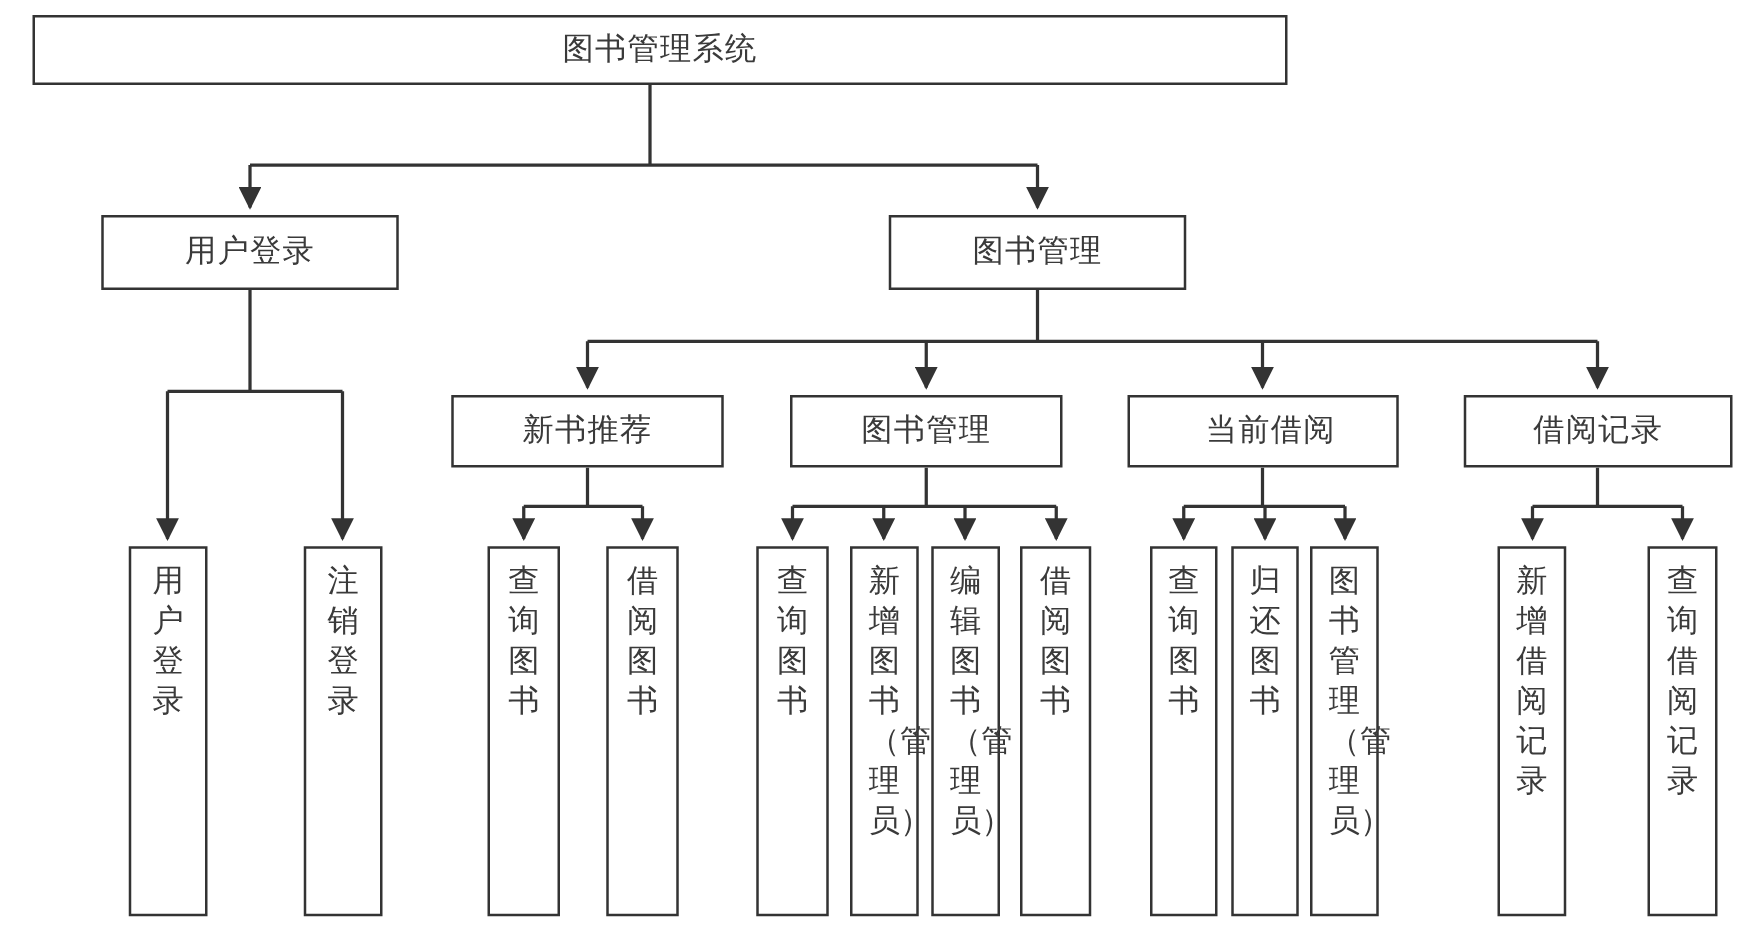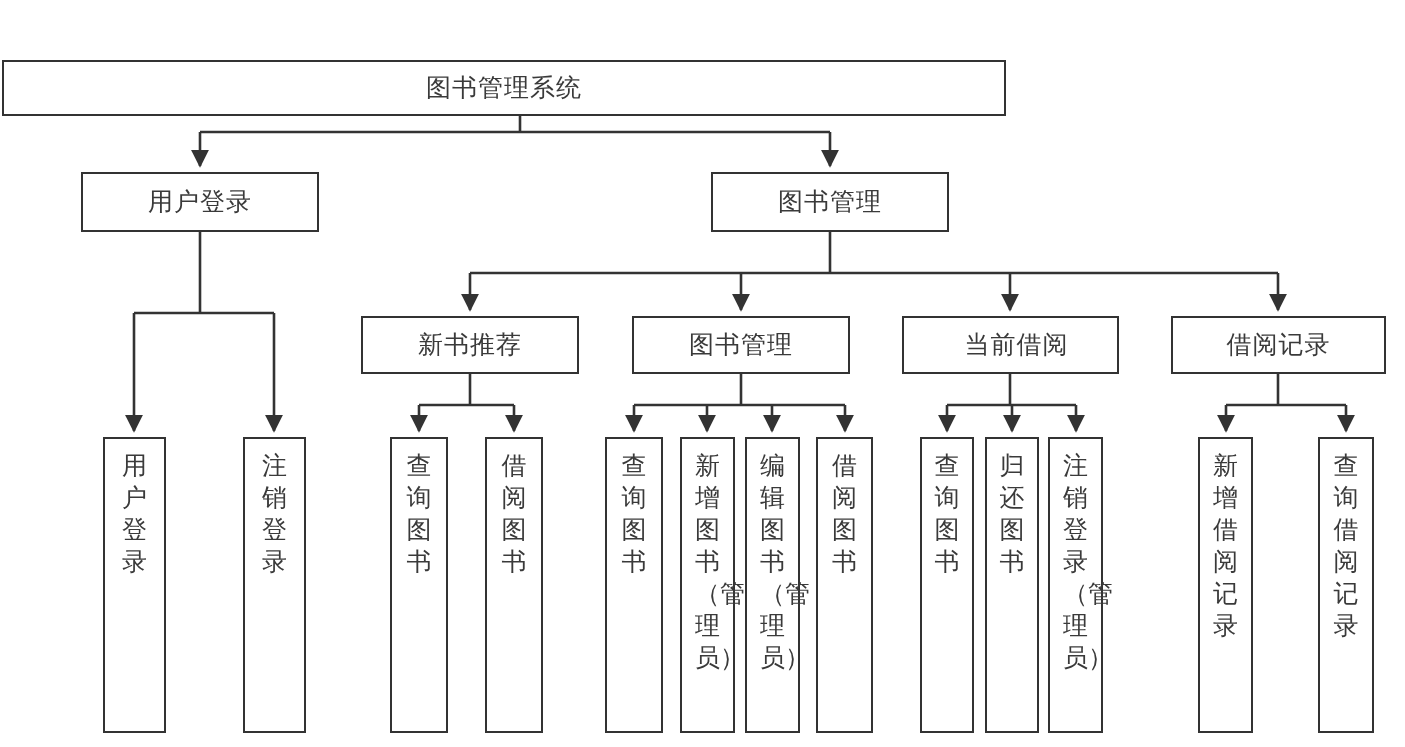--- a/index.html
+++ b/index.html
@@ -115,21 +115,21 @@
       <path d="M 1012 405 L 1012 431" marker-end="url(#arrow)"></path>
       <path d="M 1076 405 L 1076 431" marker-end="url(#arrow)"></path>
 
       <path d="M 1278 374 L 1278 405"></path>
       <path d="M 1226 405 L 1346 405"></path>
       <path d="M 1226 405 L 1226 431" marker-end="url(#arrow)"></path>
       <path d="M 1346 405 L 1346 431" marker-end="url(#arrow)"></path>
     </g>
   </svg>
 
-  <div class="node root horiz" style="left: 2px; top: 12px; width: 1004px; height: 56px; margin-top: 48px;">图书管理系统</div>
+  <div class="node root horiz" style="left: 26px; top: 12px; width: 1004px; height: 56px;">图书管理系统</div>
 
   <div class="node horiz" style="left: 81px; top: 172px; width: 238px; height: 60px;">用户登录</div>
   <div class="node horiz" style="left: 711px; top: 172px; width: 238px; height: 60px;">图书管理</div>
 
   <div class="node horiz" style="left: 361px; top: 316px; width: 218px; height: 58px;">新书推荐</div>
   <div class="node horiz" style="left: 632px; top: 316px; width: 218px; height: 58px;">图书管理</div>
   <div class="node horiz" style="left: 902px; top: 316px; width: 217px; height: 58px; padding-left: 12px;">当前借阅</div>
   <div class="node horiz" style="left: 1171px; top: 316px; width: 215px; height: 58px;">借阅记录</div>
 
   <div class="node vert" style="left: 103px; top: 437px; width: 63px; height: 296px;">
@@ -156,21 +156,21 @@
   <div class="node vert" style="left: 816px; top: 437px; width: 57px; height: 296px;">
     <span class="vlabel">借阅图书</span>
   </div>
   <div class="node vert" style="left: 920px; top: 437px; width: 54px; height: 296px;">
     <span class="vlabel">查询图书</span>
   </div>
   <div class="node vert" style="left: 985px; top: 437px; width: 54px; height: 296px;">
     <span class="vlabel">归还图书</span>
   </div>
   <div class="node vert" style="left: 1048px; top: 437px; width: 55px; height: 296px;">
-    <span class="vlabel">注销登录（管理员）</span>
+    <span class="vlabel">图书管理（管理员）</span>
   </div>
   <div class="node vert" style="left: 1198px; top: 437px; width: 55px; height: 296px;">
     <span class="vlabel">新增借阅记录</span>
   </div>
   <div class="node vert" style="left: 1318px; top: 437px; width: 56px; height: 296px;">
     <span class="vlabel">查询借阅记录</span>
   </div>
 
 
 </div>

